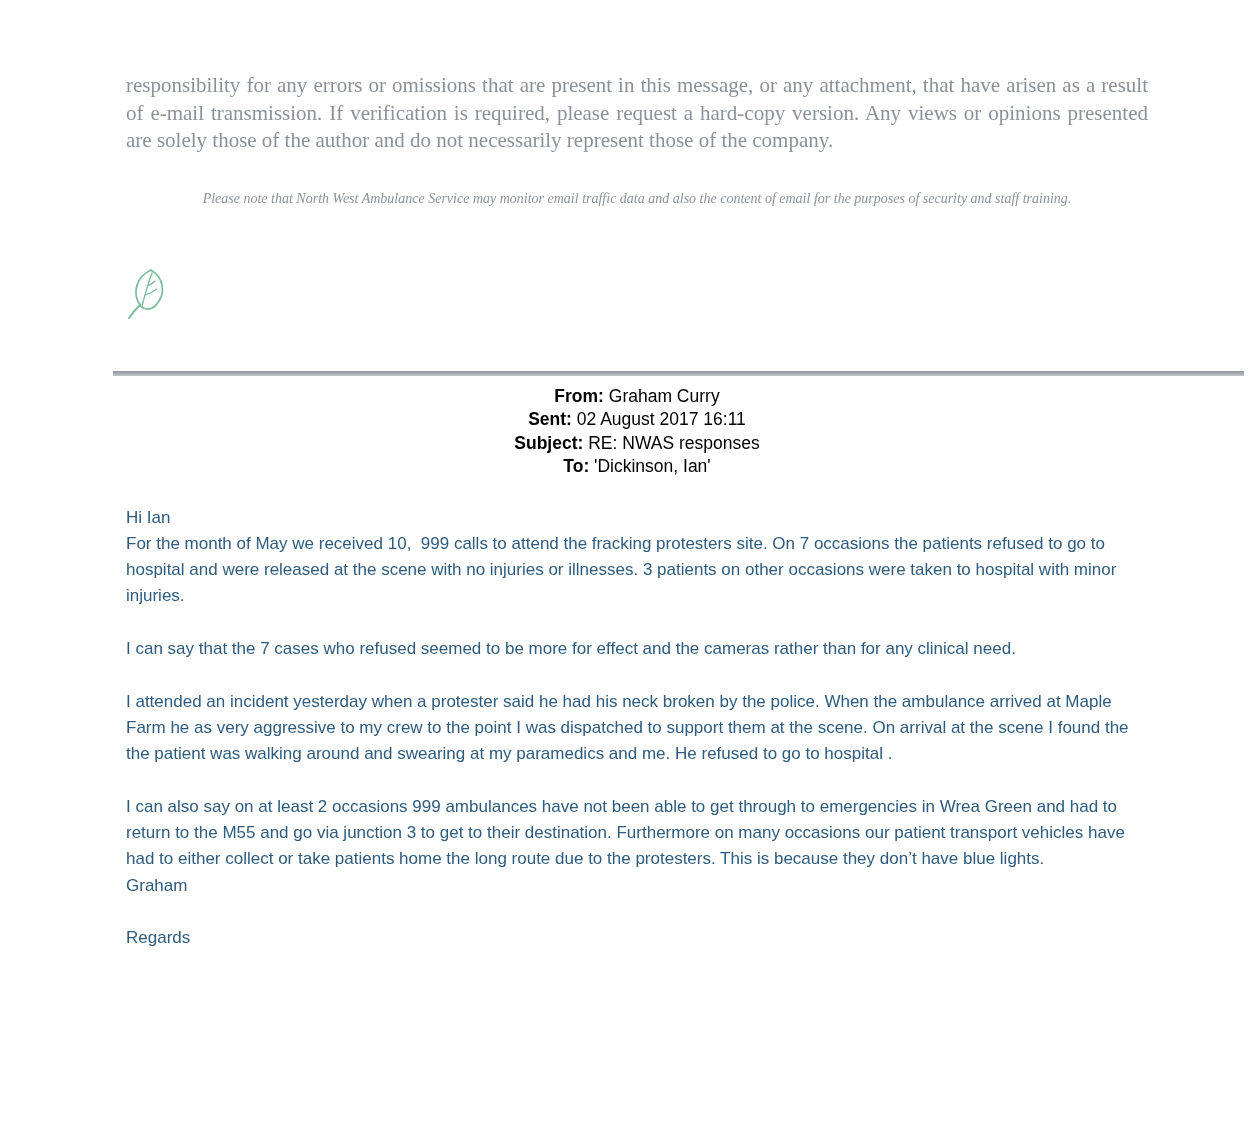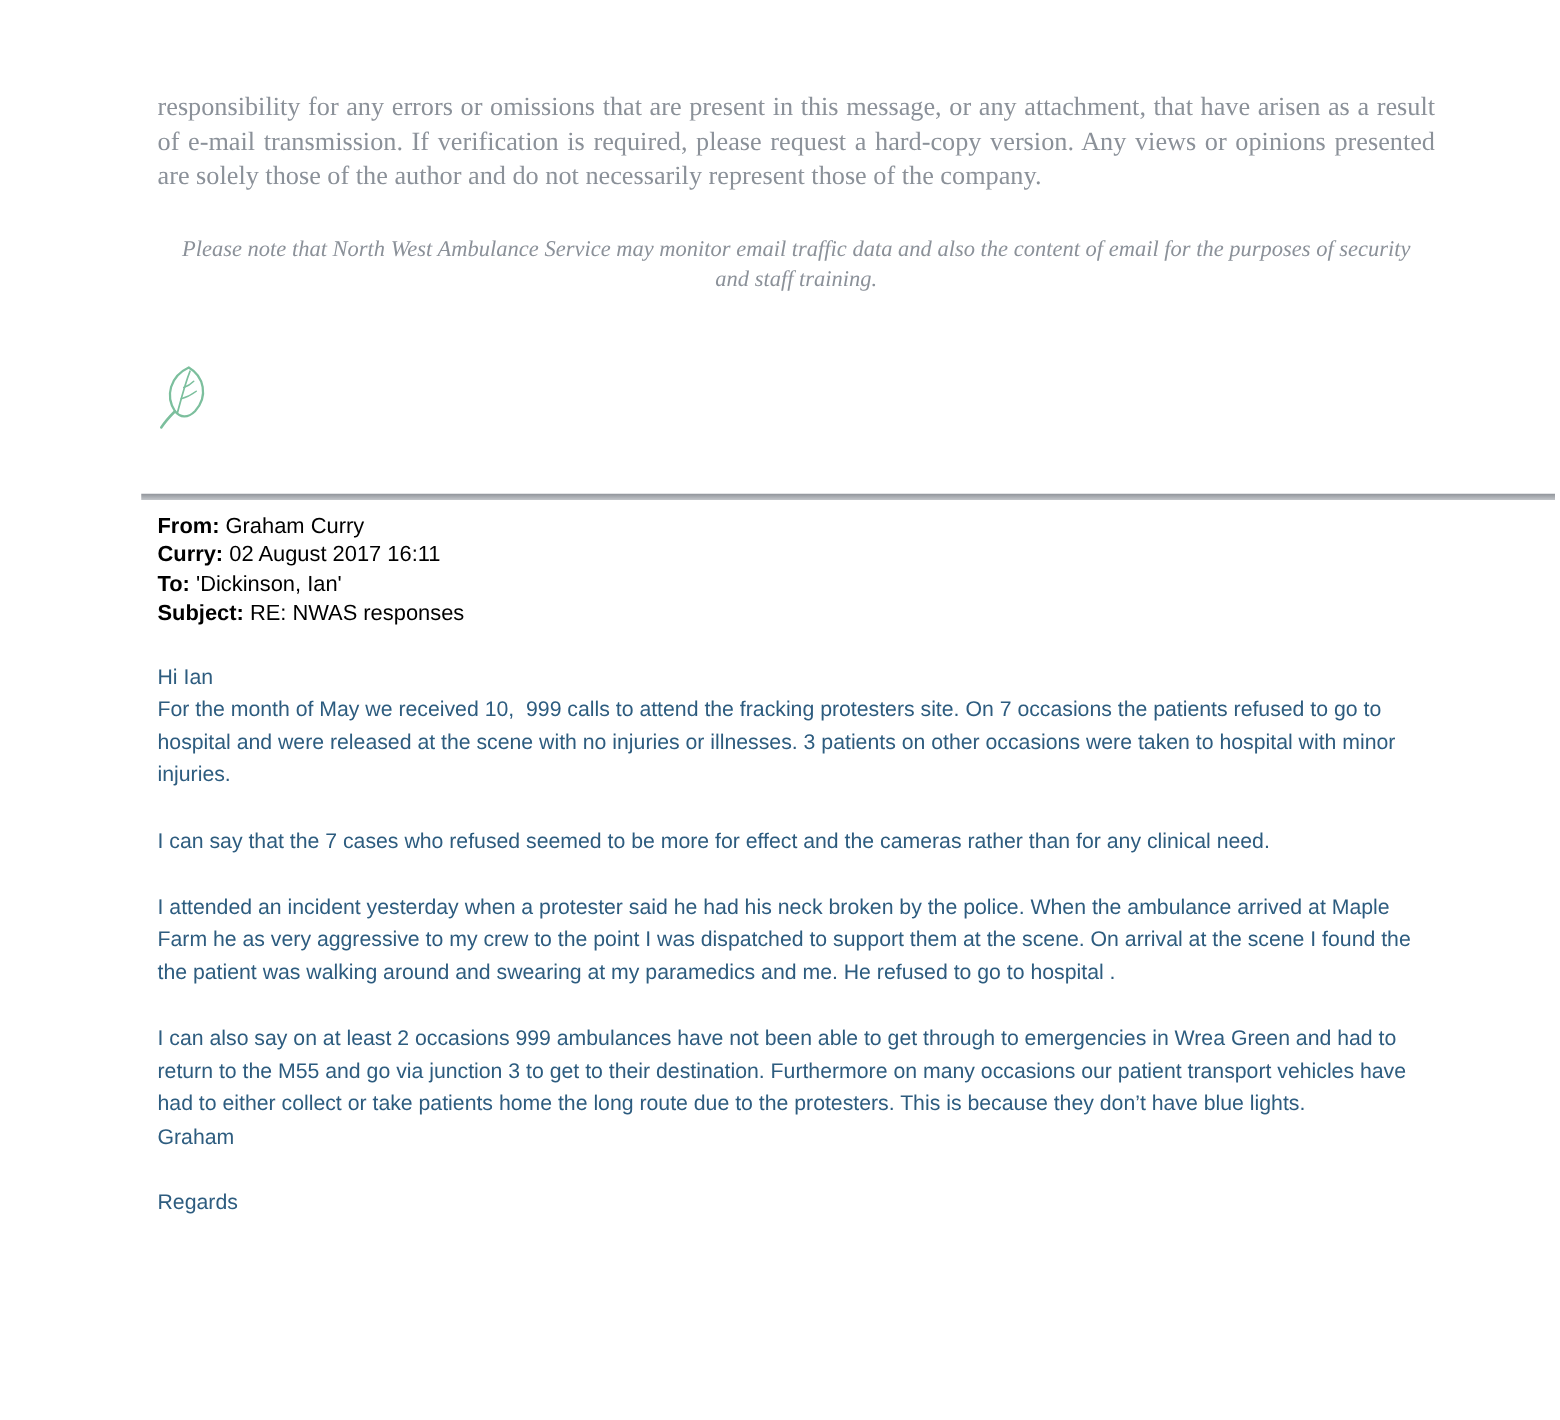--- a/index.html
+++ b/index.html
@@ -27,21 +27,21 @@
     font-family: "Liberation Serif", serif;
     font-size: 21px;
     line-height: 27.5px;
     color: var(--gray-text);
     text-align: justify;
   }
   .monitor-note {
     margin-top: 32px;
     font-family: "Liberation Serif", serif;
     font-style: italic;
-    font-size: 18px;
+    font-size: 14px;
     line-height: 24px;
     color: var(--gray-text);
     text-align: center;
     padding: 0 8px;
   }
   
   .env-row {
     margin-top: 56px;
     display: flex;
     align-items: flex-end;
@@ -66,20 +66,21 @@
     height: 5px;
     background: linear-gradient(#90949a, #c3c6ca);
   }
   
   .hdr {
     margin-top: 9px;
     font-family: "Liberation Sans", sans-serif;
     font-size: 17.5px;
     line-height: 23.5px;
     color: #000000;
+    text-align: center;
   }
   .hdr .lbl { font-weight: bold; }
   
   .mailbody {
     margin-top: 26px;
     max-width: 1008px;
     font-family: "Liberation Sans", sans-serif;
     font-size: 17px;
     line-height: 26.3px;
     color: var(--body-blue);
@@ -111,23 +112,23 @@
           <path d="M19 28 C 23 27, 27 25, 31 22" stroke="#7cbf9d" stroke-width="1.2" fill="none" stroke-linecap="round"></path>
           <path d="M21 19 C 24 18, 26 17, 29 14" stroke="#7cbf9d" stroke-width="1.2" fill="none" stroke-linecap="round"></path>
         </svg>
       </span>
     </div>
 
     <div class="separator"></div>
 
     <div class="hdr">
       <div><span class="lbl">From:</span> <span>Graham Curry</span></div>
-      <div><span class="lbl">Curry:</span> <span>02 August 2017 16:11</span></div>
+      <div><span class="lbl">Sent:</span> <span>02 August 2017 16:11</span></div>
+      <div><span class="lbl">Subject:</span> <span>RE: NWAS responses</span></div>
       <div><span class="lbl">To:</span> <span>'Dickinson, Ian'</span></div>
-      <div><span class="lbl">Subject:</span> <span>RE: NWAS responses</span></div>
     </div>
 
     <div class="mailbody">
       <div class="line">Hi Ian</div>
       <p class="bp first">For the month of May we received 10,  999 calls to attend the fracking protesters site. On 7 occasions the patients refused to go to hospital and were released at the scene with no injuries or illnesses. 3 patients on other occasions were taken to hospital with minor injuries.</p>
       <p class="bp">I can say that the 7 cases who refused seemed to be more for effect and the cameras rather than for any clinical need.</p>
       <p class="bp">I attended an incident yesterday when a protester said he had his neck broken by the police. When the ambulance arrived at Maple Farm he as very aggressive to my crew to the point I was dispatched to support them at the scene. On arrival at the scene I found the the patient was walking around and swearing at my paramedics and me. He refused to go to hospital .</p>
       <p class="bp">I can also say on at least 2 occasions 999 ambulances have not been able to get through to emergencies in Wrea Green and had to return to the M55 and go via junction 3 to get to their destination. Furthermore on many occasions our patient transport vehicles have had to either collect or take patients home the long route due to the protesters. This is because they don’t have blue lights.</p>
       <div class="line">Graham</div>
       <div class="line signoff">Regards</div>

